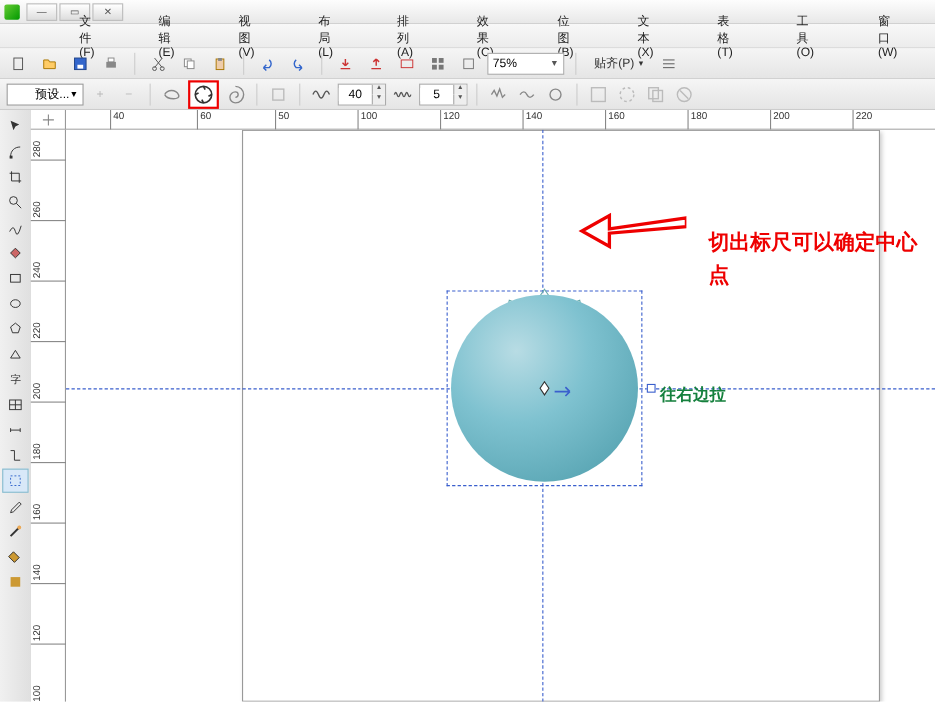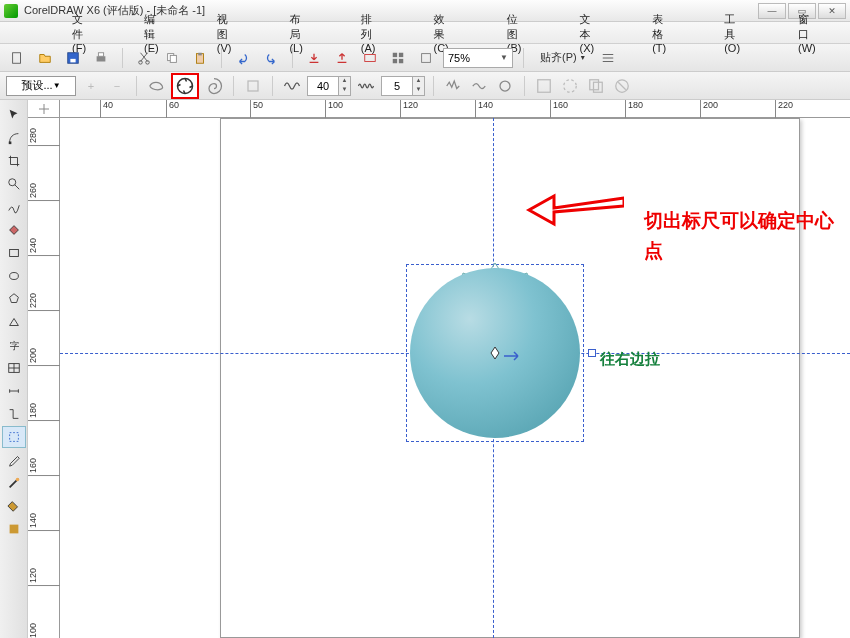--- a/index.html
+++ b/index.html
@@ -13,21 +13,21 @@
 .menubar .logo { width: 16px; height: 16px; background: linear-gradient(135deg,#6c3,#090); margin-right: 8px; border-radius: 2px; }
 .menu-item { padding: 2px 10px; color: #222; cursor: pointer; }
 .toolbar { height: 28px; background: linear-gradient(#f5f5f5,#e5e5e5); display: flex; align-items: center; padding: 0 6px; gap: 6px; border-bottom: 1px solid #ccc; }
 .tbtn { width: 22px; height: 22px; display: flex; align-items: center; justify-content: center; color: #444; border: 1px solid transparent; border-radius: 2px; }
 .tbtn svg { width: 14px; height: 14px; }
 .sep { width: 1px; height: 20px; background: #ccc; margin: 0 4px; }
 .zoom-select { width: 70px; height: 20px; border: 1px solid #aaa; background: #fff; display: flex; align-items: center; padding: 0 4px; justify-content: space-between; }
 .zoom-select .arrow { font-size: 8px; color: #555; }
 .snap { display: flex; align-items: center; padding: 0 6px; color: #333; }
 .propbar { height: 28px; background: linear-gradient(#f5f5f5,#e5e5e5); display: flex; align-items: center; padding: 0 6px; gap: 4px; border-bottom: 1px solid #ccc; }
-.preset { width: 70px; height: 20px; border: 1px solid #999; background: #fff; display: flex; align-items: center; padding: 0 4px; justify-content: center; }
+.preset { width: 70px; height: 20px; border: 1px solid #999; background: #fff; display: flex; align-items: center; padding: 0 4px; justify-content: flex-end; }
 .propbtn { width: 22px; height: 22px; display: flex; align-items: center; justify-content: center; color: #666; border: 1px solid transparent; }
 .propbtn.highlighted { border: 2px solid #e00; background: #fff; width: 28px; height: 26px; }
 .spinner { display: flex; align-items: center; border: 1px solid #aaa; height: 20px; background: #fff; }
 .spinner input { width: 30px; border: none; text-align: center; outline: none; font-size: 11px; }
 .spinner .spinbtns { display: flex; flex-direction: column; }
 .spinner .spinbtn { width: 12px; height: 9px; border-left: 1px solid #aaa; background: #eee; font-size: 6px; line-height: 7px; text-align: center; color: #555; }
 .workspace { position: relative; height: 538px; display: flex; }
 .toolbox { width: 28px; background: linear-gradient(90deg,#f0f0f0,#e0e0e0); border-right: 1px solid #ccc; display: flex; flex-direction: column; align-items: center; padding-top: 4px; gap: 1px; }
 .tool { width: 24px; height: 22px; display: flex; align-items: center; justify-content: center; color: #444; border: 1px solid transparent; }
 .tool.active { background: #d8e8f8; border: 1px solid #8bc; }
@@ -51,21 +51,20 @@
 .anno-arrow { position: absolute; left: 464px; top: 70px; }
 .anno-text1 { position: absolute; left: 584px; top: 88px; color: #e00; font-size: 19px; font-weight: bold; line-height: 1.6; }
 .anno-text2 { position: absolute; left: 540px; top: 232px; color: #15803d; font-size: 15px; font-weight: bold; }
 .corner-box { position: absolute; left: 28px; top: 0; width: 32px; height: 18px; background: #fff; border-right: 1px solid #999; border-bottom: 1px solid #999; display:flex; align-items:center; justify-content:center; }
 </style>
 </head>
 <body>
 
 <div class="titlebar">
   <div class="logo"></div>
-  <div class="title">CorelDRAW X6 (评估版) - [未命名 -1]</div>
   <div class="winbtns">
     <div class="winbtn">—</div>
     <div class="winbtn">▭</div>
     <div class="winbtn">✕</div>
   </div>
 </div>
 
 <div class="menubar">
   <div class="logo"></div>
   <div class="menu-item">文件(F)</div>
@@ -381,21 +380,21 @@
   </div>
 
   <div class="corner-box">
       <svg width="12" height="12" viewBox="0 0 12 12">
         <path d="M1 6h10M6 1v10" stroke="#888"></path>
       </svg>
     </div>
 
   <div class="ruler-h">
     <div class="tick" style="left:40px">40</div>
-    <div class="tick" style="left:106px">60</div>
+    <div class="tick" style="left:119px">60</div>
     <div class="tick" style="left:190px">50</div>
     <div class="tick" style="left:265px">100</div>
     <div class="tick" style="left:340px">120</div>
     <div class="tick" style="left:415px">140</div>
     <div class="tick" style="left:490px">160</div>
     <div class="tick" style="left:565px">180</div>
     <div class="tick" style="left:640px">200</div>
     <div class="tick" style="left:715px">220</div>
   </div>
 

